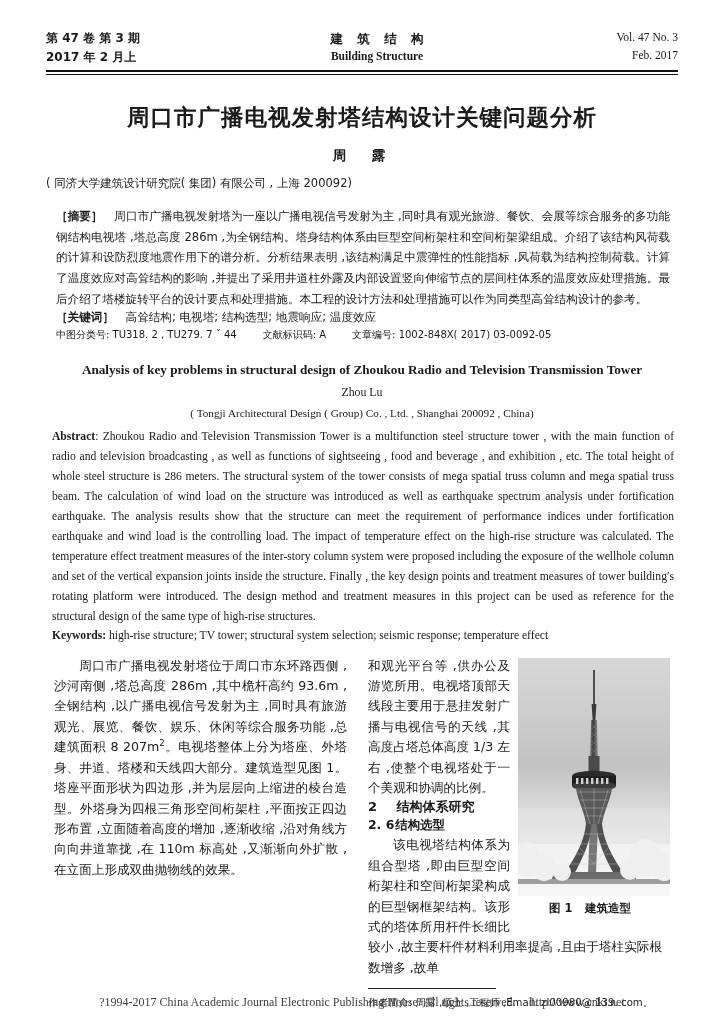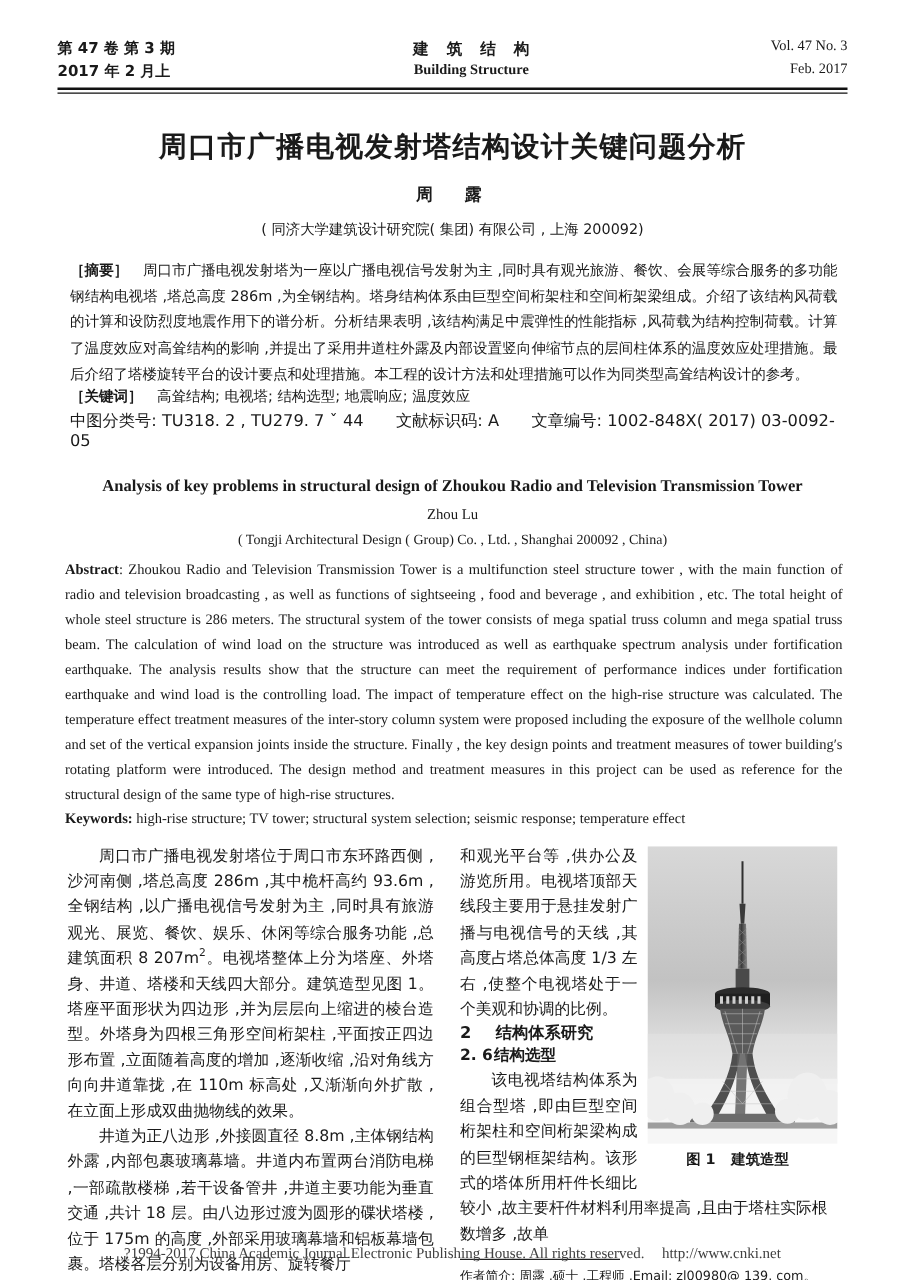--- a/index.html
+++ b/index.html
@@ -77,21 +77,21 @@
   }
   .author-cn {
     text-align: center;
     font-family: "DejaVu Sans", sans-serif;
     font-weight: bold;
     font-size: 13.5px;
     letter-spacing: 6px;
     margin-top: 14px;
   }
   .affil-cn {
-    text-align: center;
+    text-align: left;
     font-family: "DejaVu Sans", sans-serif;
     font-size: 11.5px;
     margin-top: 11px;
   }
 
   
   .abs-cn {
     margin-top: 15px;
     font-family: "DejaVu Sans", sans-serif;
     font-size: 11.6px;
@@ -104,21 +104,21 @@
   .kw-cn {
     margin-top: 1px;
     font-family: "DejaVu Sans", sans-serif;
     font-size: 11.6px;
     padding: 0 8px 0 10px;
   }
   .kw-cn .lbl { font-weight: bold; }
   .clc {
     margin-top: 3px;
     font-family: "DejaVu Sans", sans-serif;
-    font-size: 13px;
+    font-size: 10px;
     padding: 0 8px 0 10px;
   }
   .clc .seg { margin-right: 26px; }
 
   
   .title-en {
     text-align: center;
     font-family: "Liberation Serif", serif;
     font-weight: bold;
     font-size: 13.2px;
@@ -279,23 +279,20 @@
 
   <div class="abs-en"><span class="lbl">Abstract</span><span>: Zhoukou Radio and Television Transmission Tower is a multifunction steel structure tower , with the main function of radio and television broadcasting , as well as functions of sightseeing , food and beverage , and exhibition , etc. The total height of whole steel structure is 286 meters. The structural system of the tower consists of mega spatial truss column and mega spatial truss beam. The calculation of wind load on the structure was introduced as well as earthquake spectrum analysis under fortification earthquake. The analysis results show that the structure can meet the requirement of performance indices under fortification earthquake and wind load is the controlling load. The impact of temperature effect on the high-rise structure was calculated. The temperature effect treatment measures of the inter-story column system were proposed including the exposure of the wellhole column and set of the vertical expansion joints inside the structure. Finally , the key design points and treatment measures of tower building′s rotating platform were introduced. The design method and treatment measures in this project can be used as reference for the structural design of the same type of high-rise structures.</span></div>
 
   <div class="kw-en"><span class="lbl">Keywords:</span><span> high-rise structure;  TV tower;  structural system selection;  seismic response;  temperature effect</span></div>
 
   <div class="body-wrap">
 
     <div class="col-left">
       <div class="bodytext">
         <p class="indent"><span>周口市广播电视发射塔位于周口市东环路西侧 ,沙河南侧 ,塔总高度 286m ,其中桅杆高约 93.6m ,全钢结构 ,以广播电视信号发射为主 ,同时具有旅游观光、展览、餐饮、娱乐、休闲等综合服务功能 ,总建筑面积 8 207m</span><sup>2</sup><span>。电视塔整体上分为塔座、外塔身、井道、塔楼和天线四大部分。建筑造型见图 1。塔座平面形状为四边形 ,并为层层向上缩进的棱台造型。外塔身为四根三角形空间桁架柱 ,平面按正四边形布置 ,立面随着高度的增加 ,逐渐收缩 ,沿对角线方向向井道靠拢 ,在 110m 标高处 ,又渐渐向外扩散 ,在立面上形成双曲抛物线的效果。</span></p>
-      </div>
-      <div class="bodytext">
-        <p class="indent">井道为正八边形 ,外接圆直径 8.8m ,主体钢结构外露 ,内部包裹玻璃幕墙。井道内布置两台消防电梯 ,一部疏散楼梯 ,若干设备管井 ,井道主要功能为垂直交通 ,共计 18 层。由八边形过渡为圆形的碟状塔楼 ,位于 175m 的高度 ,外部采用玻璃幕墙和铝板幕墙包裹。塔楼各层分别为设备用房、旋转餐厅</p>
       </div>
     </div>
 
     <div class="col-right">
 
       <div class="fig-float">
         <svg class="fig-img" viewBox="0 0 152 238" preserveAspectRatio="none" aria-hidden="true">
           <defs>
             <linearGradient id="skyg" x1="0" y1="0" x2="0" y2="1">
               <stop offset="0%" stop-color="#d8d8d8"></stop>

